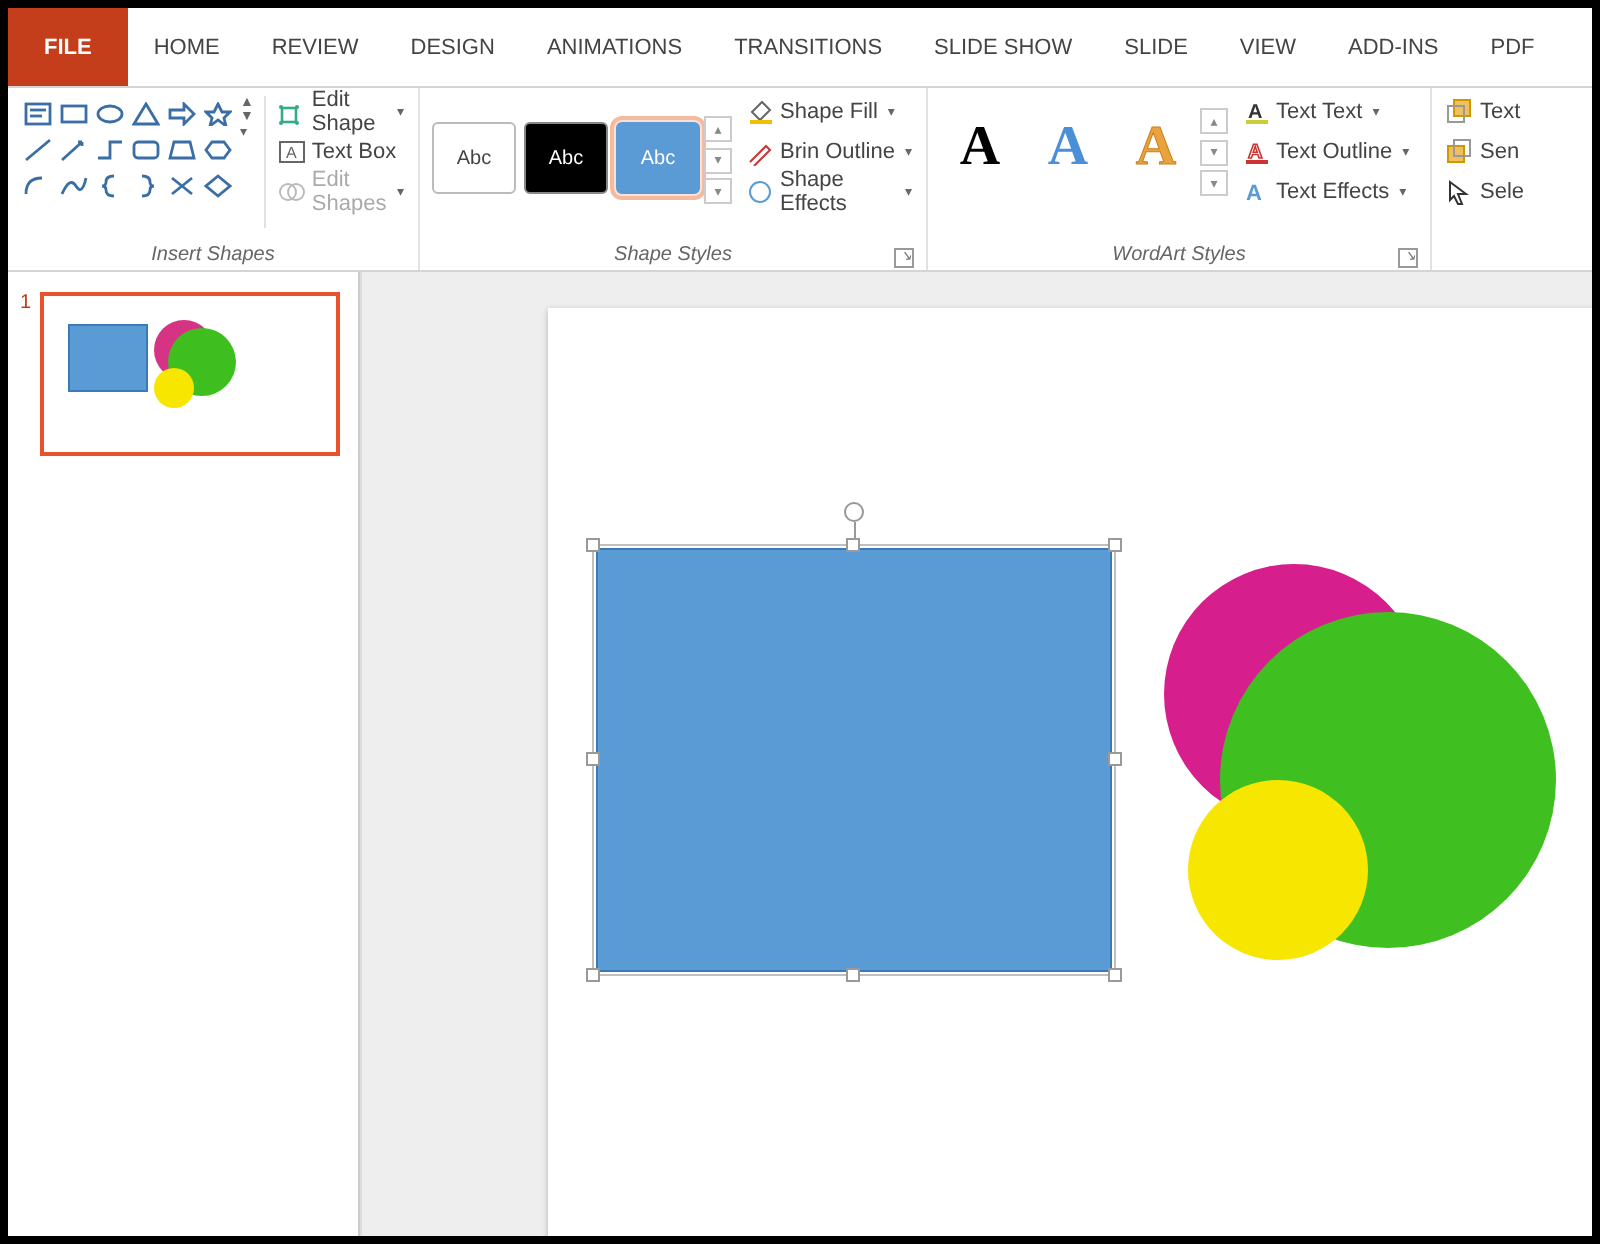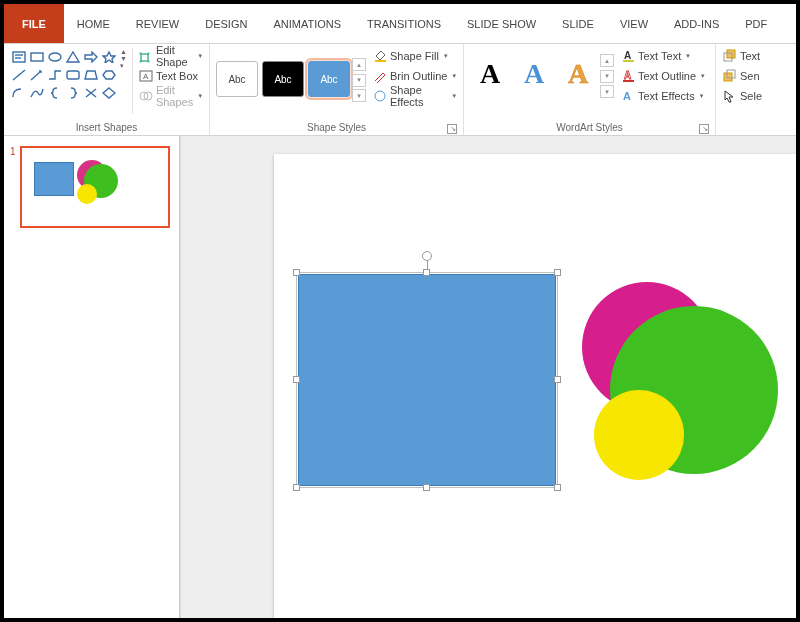--- a/index.html
+++ b/index.html
@@ -9,21 +9,21 @@
 
   
   .tabs { height: 40px; display: flex; align-items: stretch; border-bottom: 1px solid #d4d4d4; font-size: 11px; }
   .tab { padding: 0 13px; display: flex; align-items: center; color: #444; cursor: pointer; user-select: none; }
   .tab.file { background: #c43e1c; color: #fff; font-weight: 600; padding: 0 18px; }
 
   
   .ribbon { height: 92px; display: flex; border-bottom: 1px solid #d4d4d4; background: #fff; }
   .group { display: flex; flex-direction: column; border-right: 1px solid #e1e1e1; padding: 2px 4px 0; }
   .group-body { flex: 1; display: flex; align-items: flex-start; }
-  .group-label { font-size: 10px; color: #666; text-align: center; padding: 1px 0 2px; position: relative; }
+  .group-label { font-size: 10px; color: #666; text-align: center; padding: 1px 0 2px; position: relative; font-style: italic; }
   .group-label .launcher { position: absolute; right: 2px; bottom: 1px; width: 10px; height: 10px; border: 1px solid #999; font-size: 7px; line-height: 7px; text-align: right; color: #777; }
   .btn-tiny { height: 20px; padding: 0 3px; display: flex; align-items: center; gap: 3px; font-size: 11px; color: #444; cursor: pointer; }
   .btn-tiny.dimmed { color: #aaa; }
   .sep-v { width: 1px; height: 66px; background: #e1e1e1; margin: 2px 3px; }
 
   
   .shape-grid { display: grid; grid-template-columns: repeat(6, 18px); grid-auto-rows: 18px; gap: 0; padding: 2px; }
   .shape-grid span { display: flex; align-items: center; justify-content: center; font-size: 12px; color: #3a6ea5; cursor: pointer; }
   .shape-grid svg { width: 14px; height: 12px; stroke: #3a6ea5; stroke-width: 1.4; fill: none; }
   .shpscroll { width: 12px; display:flex; flex-direction:column; justify-content:space-between; padding:2px 0; color:#666; font-size:7px; cursor:pointer; }

